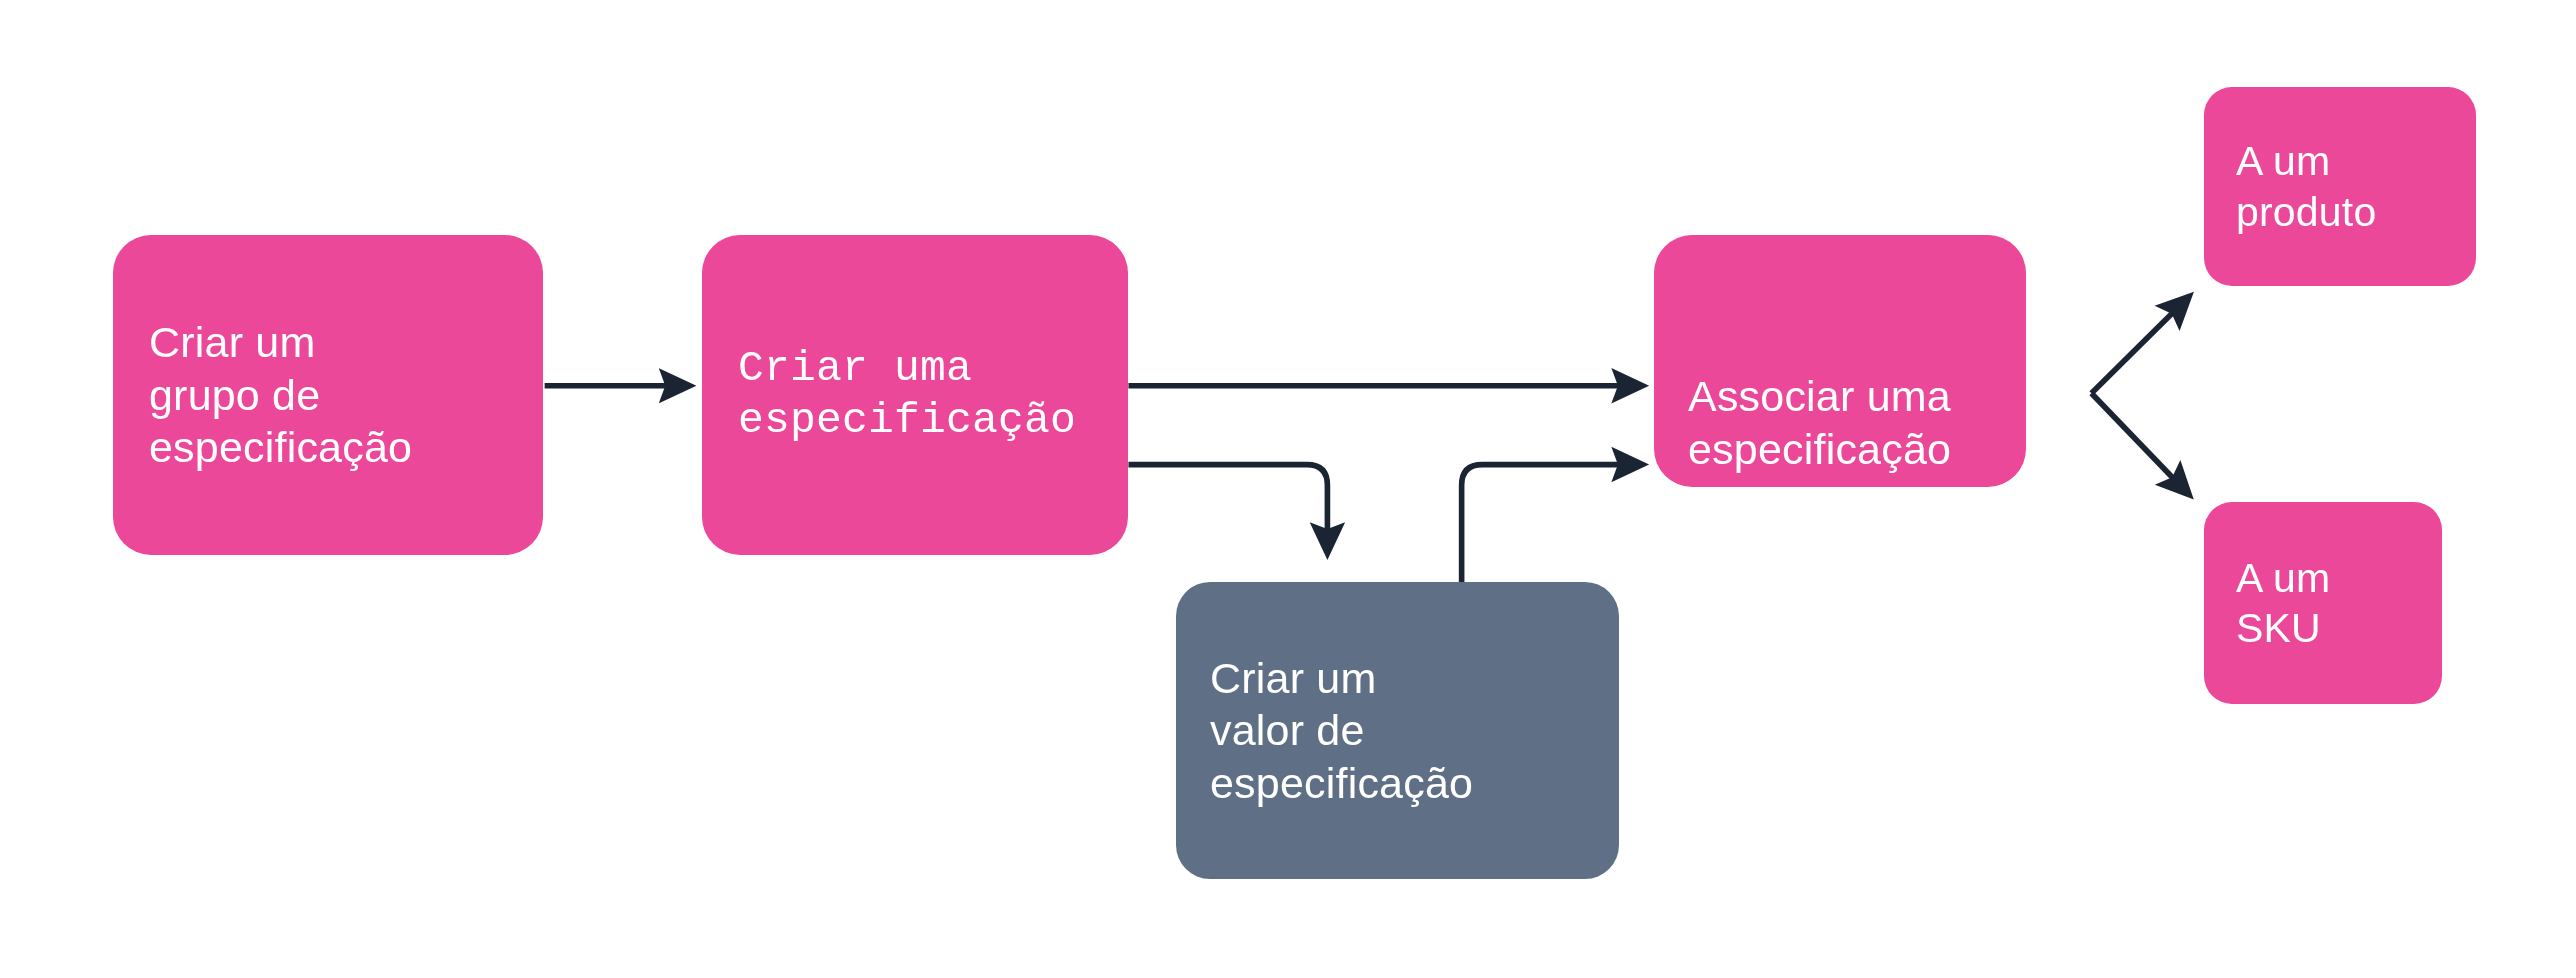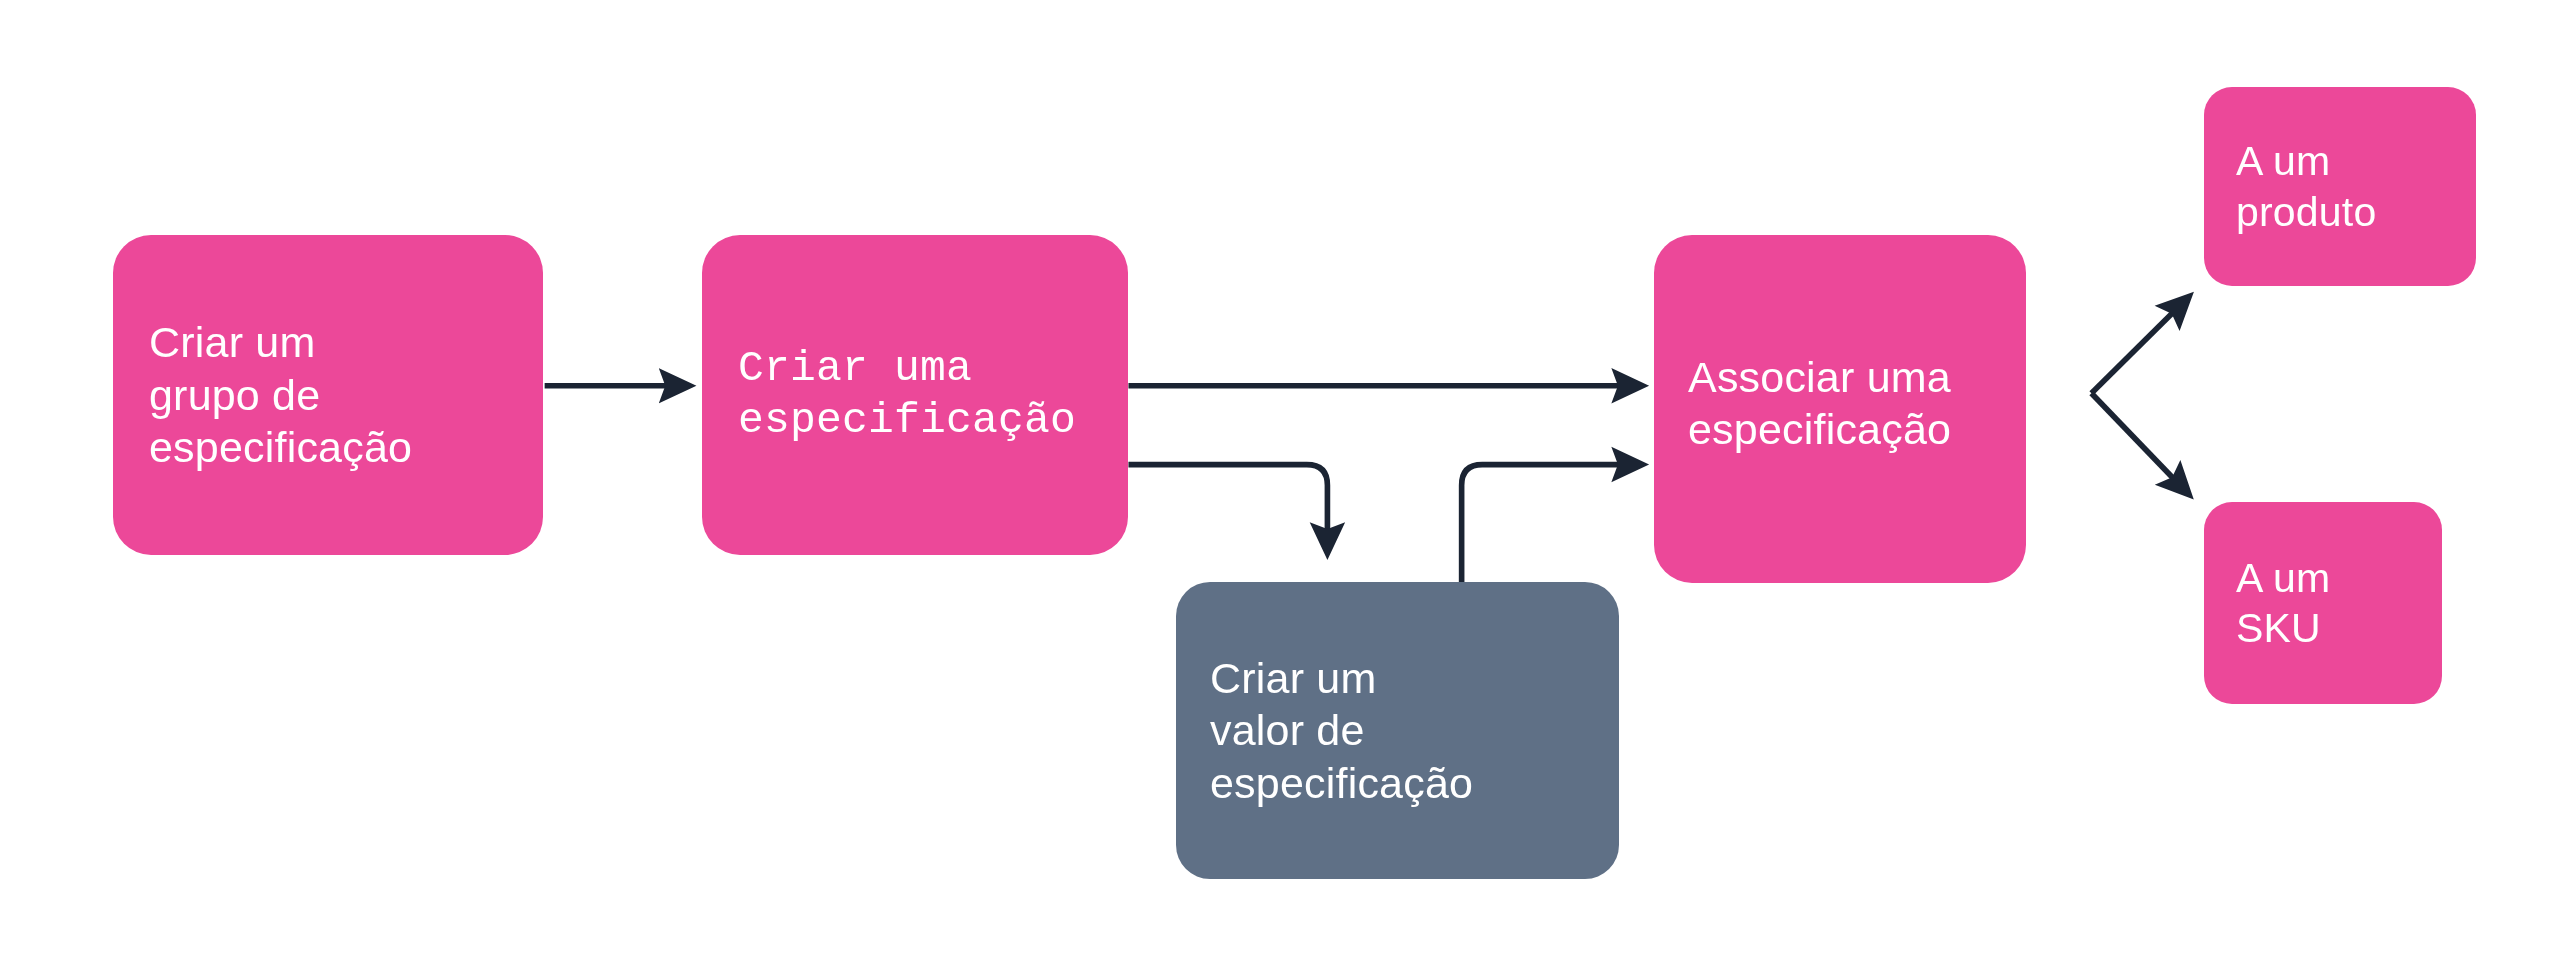--- a/index.html
+++ b/index.html
@@ -51,22 +51,23 @@
     left: 702px;  top: 235px;  width: 426px;  height: 320px;
     padding: 0 0 0 36px;
     font-family: Liberation Mono, monospace;
   }
   #node-valor {
     left: 1176px; top: 582px;  width: 443px;  height: 297px;
     padding: 0 0 0 34px;
     border-radius: 34px;
   }
   #node-associar {
-    left: 1654px; top: 235px;  width: 372px;  height: 348px;
+    left: 1654px; top: 235px;  width: 372px;  height: 252px;
     padding: 0 0 12px 34px;
+    align-items: flex-end;
   }
   #node-produto {
     left: 2204px; top: 87px;   width: 272px;  height: 199px;
     padding: 0 0 0 32px;
     border-radius: 28px;
     font-size: 41px;
   }
   #node-sku {
     left: 2204px; top: 502px;  width: 238px;  height: 202px;
     padding: 0 0 0 32px;

